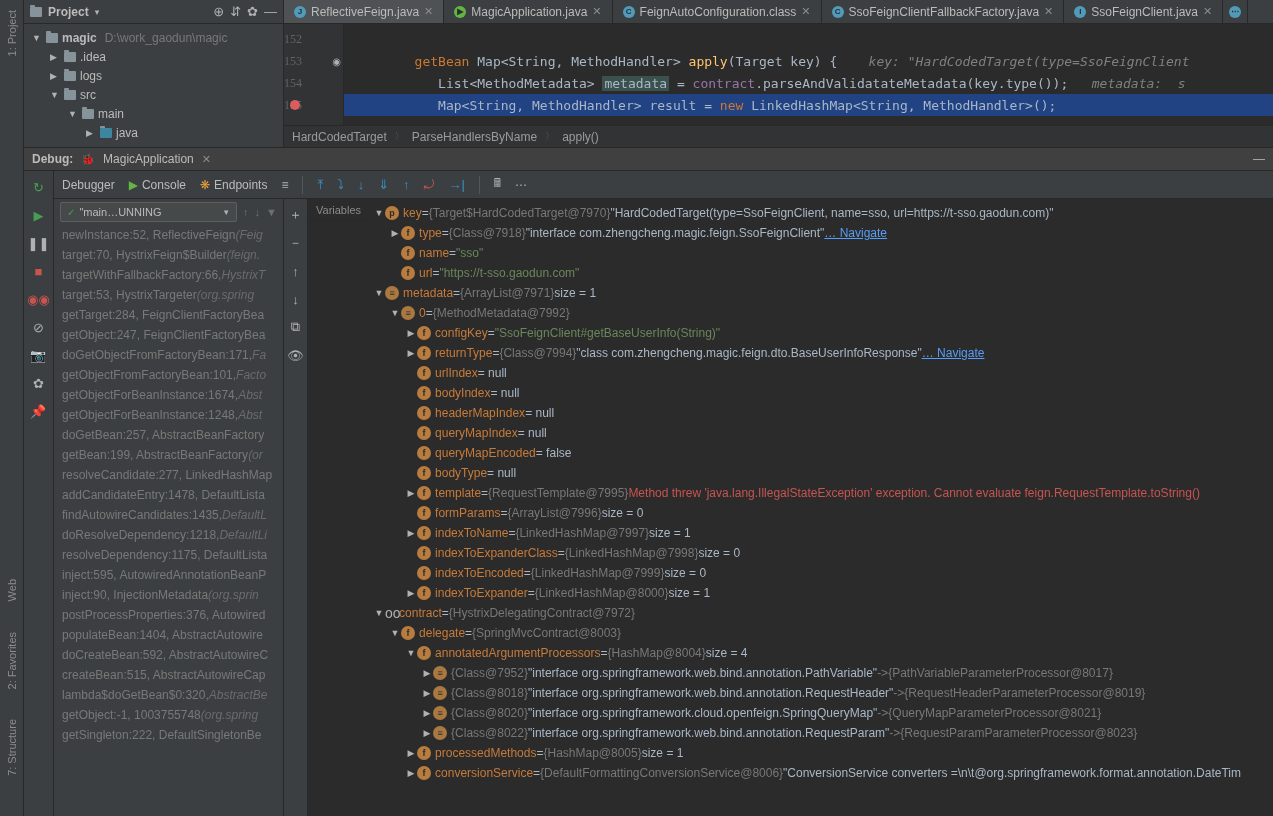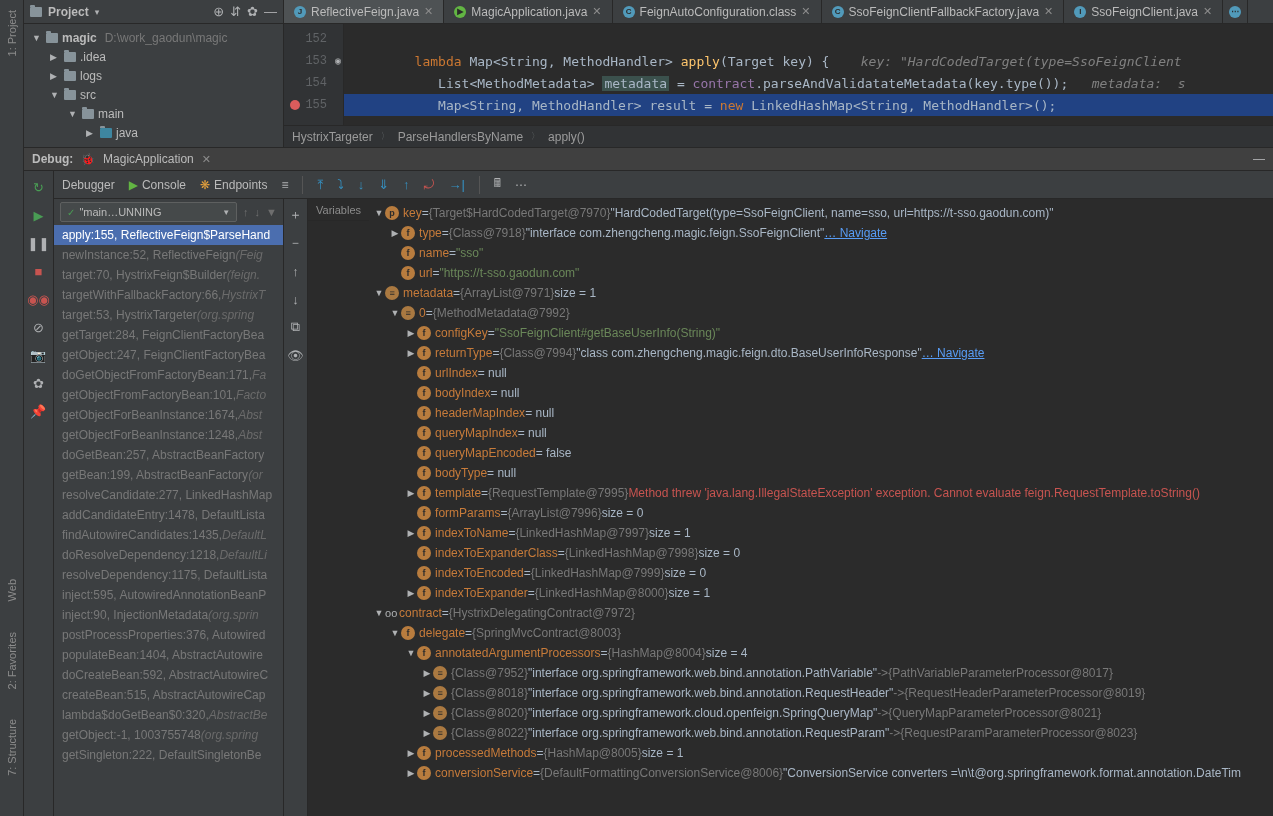--- a/index.html
+++ b/index.html
@@ -59,21 +59,21 @@
 .editor-area { flex:1; background:#2b2b2b; display:flex; flex-direction:column; }
 .tabs-bar { height:24px; background:#3c3f41; border-bottom:1px solid #282828; display:flex; align-items:stretch; }
 .tab { display:flex; align-items:center; gap:5px; padding:0 10px; border-right:1px solid #282828; color:#bbbbbb; cursor:pointer; font-size:12px; }
 .tab.active { background:#4e5254; }
 .tab .close { color:#8c8c8c; font-size:11px; }
 .fi { width:12px; height:12px; border-radius:50%; display:inline-flex; align-items:center; justify-content:center; font-size:8px; font-weight:bold; color:#2b2b2b; }
 .fi-j { background:#519aba; }
 .fi-c { background:#62b543; }
 .code-area { flex:1; display:flex; }
 .gutter { width:60px; background:#313335; border-right:1px solid #282828; padding-top:4px; }
-.gln { display:flex; justify-content:flex-end; align-items:center; height:22px; padding-right:16px; color:#606366; font-size:12px; font-family:Liberation Mono, monospace; position:relative; }
+.gln { display:flex; align-items:center; height:22px; padding-right:16px; color:#606366; font-size:12px; font-family:Liberation Serif, serif; position:relative; }
 .gln .ov { position:absolute; right:2px; color:#afb1b3; font-size:10px; }
 .gln .bp { position:absolute; left:6px; width:10px; height:10px; border-radius:50%; background:#db5c5c; }
 .code { flex:1; padding-top:4px; font-family:"Consolas",monospace; font-size:13px; }
 .cl { height:22px; display:flex; align-items:center; white-space:pre; padding-left:8px; }
 .cl.hl { background:#214283; }
 .kw { color:#cc7832; }
 .typ { color:#a9b7c6; }
 .mn { color:#ffc66d; }
 .com { color:#808080; font-style:italic; }
 .var-hl { background:#3b514d; color:#a9b7c6; padding:0 2px; }
@@ -116,21 +116,21 @@
 .frame-row .loc { font-style:italic; color:#6b6b6b; }
 .vars-panel { flex:1; display:flex; }
 .vars-tb { width:24px; background:#3c3f41; border-right:1px solid #282828; display:flex; flex-direction:column; align-items:center; gap:8px; padding:6px 0; }
 .vars-tree { flex:1; overflow:auto; padding:4px 0; }
 .vrow { display:flex; align-items:center; height:20px; font-size:12px; white-space:nowrap; cursor:pointer; }
 .vrow .arrow { width:12px; color:#afb1b3; font-size:9px; text-align:center; }
 .vrow .ic { width:14px; height:14px; border-radius:50%; display:inline-flex; align-items:center; justify-content:center; font-size:9px; font-weight:bold; margin-right:4px; }
 .ic-p { background:#b87c3e; color:#2b2b2b; }
 .ic-f { background:#b87c3e; color:#2b2b2b; }
 .ic-e { background:#aa7941; color:#2b2b2b; }
-.ic-oo { color:#afb1b3; font-size:11px; width:14px; }
+.ic-oo { color:#afb1b3; font-size:14px; width:14px; }
 .vname { color:#c77b3a; }
 .veq { color:#a9b7c6; }
 .vobj { color:#787878; }
 .vstr { color:#6a8759; }
 .vval { color:#a9b7c6; }
 .vlink { color:#589df6; text-decoration:underline; }
 .verr { color:#c75450; }
 </style>
 </head>
 <body>
@@ -236,27 +236,27 @@
             <div class="gln">
                 <span>154</span>
               </div>
             <div class="gln">
                 <span>155</span>
                 <span class="bp"></span>
               </div>
           </div>
           <div class="code">
             <div class="cl"></div>
-            <div class="cl"><span class="kw">        lambda</span><span class="typ"> Map&lt;String, MethodHandler&gt; </span><span class="mn">apply</span><span class="typ">(Target key) {    </span><span class="com">key: "HardCodedTarget(type=SsoFeignClient</span></div>
+            <div class="cl"><span class="kw">        getBean</span><span class="typ"> Map&lt;String, MethodHandler&gt; </span><span class="mn">apply</span><span class="typ">(Target key) {    </span><span class="com">key: "HardCodedTarget(type=SsoFeignClient</span></div>
             <div class="cl"><span class="typ">           List&lt;MethodMetadata&gt; </span><span class="var-hl">metadata</span><span class="typ"> = </span><span style="color:#9876aa">contract</span><span class="typ">.parseAndValidatateMetadata(key.type());   </span><span class="com">metadata:  s</span></div>
             <div class="cl hl"><span class="typ">           Map&lt;String, MethodHandler&gt; result = </span><span class="kw">new</span><span class="typ"> LinkedHashMap&lt;String, MethodHandler&gt;();</span></div>
           </div>
         </div>
         <div class="breadcrumb">
-          <span>HystrixTargeter</span>
+          <span>HardCodedTarget</span>
             <span class="sep">〉</span>
           <span>ParseHandlersByName</span>
             <span class="sep">〉</span>
           <span>apply()</span>
         </div>
       </div>
     </div>
 
     <div class="debug-header">
       <span class="lbl">Debug:</span>
@@ -311,23 +311,20 @@
               <div class="thread-combo">
                   <span class="chk">✓</span>
                   <span>"main…UNNING</span>
                   <span class="dd">▼</span>
                 </div>
               <span class="nav-arr">↑</span>
               <span class="nav-arr">↓</span>
               <span class="nav-arr">▼</span>
             </div>
             <div class="frames-list" id="frames-list">
-                <div class="frame-row sel">
-                  <span>apply:155, ReflectiveFeign$ParseHand</span>
-                </div>
                 <div class="frame-row">
                   <span>newInstance:52, ReflectiveFeign </span>
                   <span class="loc">(Feig</span>
                 </div>
                 <div class="frame-row">
                   <span>target:70, HystrixFeign$Builder </span>
                   <span class="loc">(feign.</span>
                 </div>
                 <div class="frame-row">
                   <span>targetWithFallbackFactory:66, </span>

